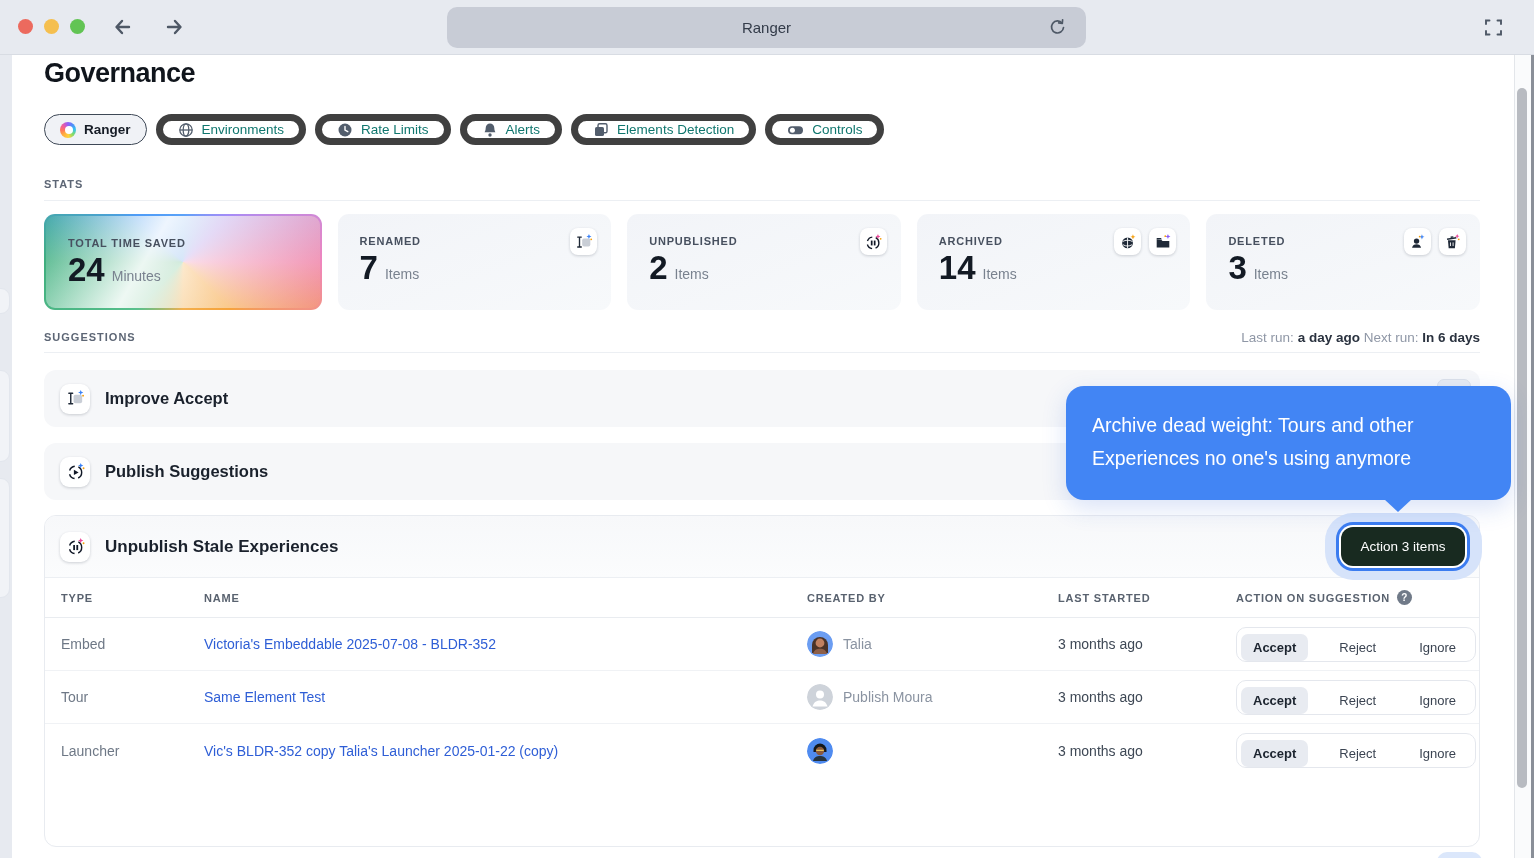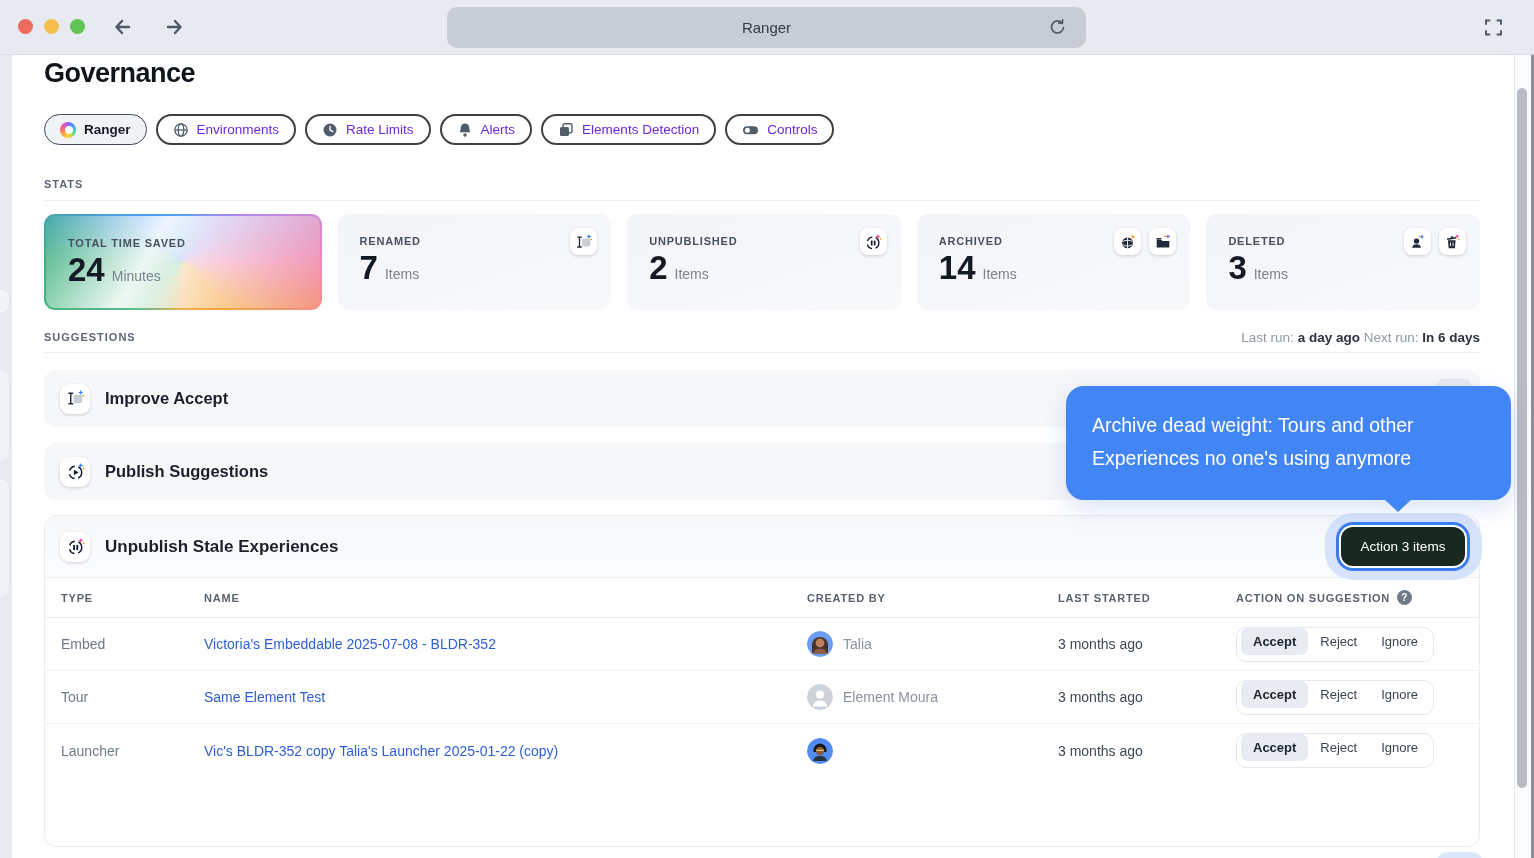--- a/index.html
+++ b/index.html
@@ -22,21 +22,21 @@
   .panel { position:absolute; left:12px; top:55px; width:1502px; height:803px; background:#ffffff; z-index:1; }
   .ghost { position:absolute; background:#f1f3f7; border:1px solid #e2e6ed; border-radius:9px; z-index:0; }
   .scroll-gutter { position:absolute; left:1514px; top:55px; width:20px; height:803px; background:#fafbfc; border-left:1px solid #e3e6ea; z-index:2; }
   .scroll-thumb { position:absolute; left:1517px; top:88px; width:10px; height:700px; border-radius:5px; background:#b8bbc1; z-index:3; }
   .win-edge { position:absolute; left:1531px; top:0; width:3px; height:858px; background:#8a8f98; z-index:4; }
 
   .page-title { position:absolute; left:44px; top:58px; font-size:27px; font-weight:800; letter-spacing:-0.5px; color:#10151c; z-index:5; }
 
   
   .tabs { position:absolute; left:44px; top:114px; display:flex; gap:9px; z-index:5; }
-  .tab { display:inline-flex; align-items:center; gap:8px; height:31px; padding:0 15px; border-radius:16px; background:#ffffff; border:2px solid #404040; font-size:13.5px; color:#6d28d9; white-space:nowrap; }
+  .tab { display:inline-flex; align-items:center; gap:8px; height:31px; padding:0 15px; border-radius:16px; background:#ffffff; border:7px solid #404040; font-size:13.5px; color:#0f766e; white-space:nowrap; }
   .tab.active { border:1.5px solid #3e4856; background:#f0f2f6; color:#161c26; font-weight:700; }
   .ranger-logo { width:16px; height:16px; border-radius:50%; background:conic-gradient(from 220deg, #ffb23e, #ff7a59, #f25c9b, #9b5cf6, #4f8df9, #35c3f0, #7ddc6b, #ffd23e, #ffb23e); position:relative; }
   .ranger-logo::after { content:""; position:absolute; left:4.5px; top:4px; width:8px; height:8px; border-radius:50%; background:#fff; }
 
   
   .section-label { position:absolute; font-size:11px; font-weight:700; letter-spacing:1px; color:#5d6675; z-index:5; }
   .hr { position:absolute; left:44px; width:1436px; height:1px; background:#eceff3; z-index:5; }
 
   
   .cards { position:absolute; left:44px; top:214px; width:1436px; height:96px; display:flex; gap:16px; z-index:5; }
@@ -71,21 +71,21 @@
   .th { font-size:11px; font-weight:700; letter-spacing:0.8px; color:#59626f; display:flex; align-items:center; gap:7px; }
   .help-badge { width:15px; height:15px; border-radius:50%; background:#707a88; color:#fff; font-size:10px; font-weight:700; display:inline-flex; align-items:center; justify-content:center; }
   .tbl-data { height:53px; border-bottom:1px solid #f0f2f5; }
   .tbl-data:last-child { border-bottom:none; }
   .td-type { font-size:14px; color:#6e7886; }
   .td-name { font-size:14px; color:#2e5ed6; }
   .td-created { display:flex; align-items:center; gap:10px; font-size:14px; color:#8a93a1; }
   .td-last { font-size:14px; color:#3e4855; }
   .avatar { width:26px; height:26px; border-radius:50%; overflow:hidden; flex:0 0 26px; }
 
-  .segmented { width:198px; height:35px; border:1px solid #e4e7ed; border-radius:10px; background:#fff; display:flex; align-items:flex-start; justify-content:space-between; padding:0 7px 0 4px; }
+  .segmented { width:240px; height:35px; border:1px solid #e4e7ed; border-radius:10px; background:#fff; display:flex; align-items:flex-end; justify-content:space-between; padding:0 7px 0 4px; }
   .seg { font-size:13px; color:#3b4452; padding:6px 12px; border-radius:7px; }
   .seg.selected { background:#e8ebf1; color:#1c242f; font-weight:700; }
 
   
   .hidden-pill { position:absolute; left:1437px; top:379px; width:34px; height:14px; border-radius:7px; background:#e7ebf2; border:1px solid #dce1e9; z-index:6; }
   .tooltip { position:absolute; left:1066px; top:386px; width:445px; height:114px; border-radius:18px; background:#4285f4; color:#fff; padding:23px 26px; font-size:19.5px; line-height:33px; z-index:10; box-shadow:0 8px 24px rgba(45,95,210,.18); }
   .tooltip-tail { position:absolute; left:318px; bottom:-12px; width:0; height:0; border-left:14px solid transparent; border-right:14px solid transparent; border-top:13px solid #4285f4; }
   .action-halo { position:absolute; left:1325px; top:513px; width:157px; height:67px; border-radius:28px; background:#d6e3fa; z-index:9; }
   .action-btn { position:absolute; left:1341px; top:527px; width:124px; height:39px; border-radius:12px; background:#182a20; color:#fff; font-size:13.5px; font-family:"Liberation Sans",sans-serif; display:flex; align-items:center; justify-content:center; border:none; box-shadow:0 0 0 2px #ffffff, 0 0 0 5px #3b7cf0; z-index:11; }
   .bottom-halo { position:absolute; left:1437px; top:852px; width:45px; height:10px; border-radius:10px 10px 0 0; background:#dbe7fb; z-index:6; }
@@ -372,21 +372,21 @@
         <span class="td-type">Tour</span>
         <span class="td-name">Same Element Test</span>
         <span class="td-created">
           <span class="avatar">
             <svg width="26" height="26" viewBox="0 0 26 26">
                 <circle cx="13" cy="13" r="13" fill="#ced3da"></circle>
                 <circle cx="13" cy="10.5" r="4" fill="#fff"></circle>
                 <path d="M5.5 22.5 c1.2-4.5 4.5-6 7.5-6 c3 0 6.3 1.5 7.5 6 z" fill="#fff"></path>
               </svg>
           </span>
-          <span>Element Moura</span>
+          <span>Publish Moura</span>
         </span>
         <span class="td-last">3 months ago</span>
         <span class="segmented">
           <span class="seg selected">Accept</span>
           <span class="seg">Reject</span>
           <span class="seg">Ignore</span>
         </span>
       </div>
 
       <div class="tbl-row tbl-data">

